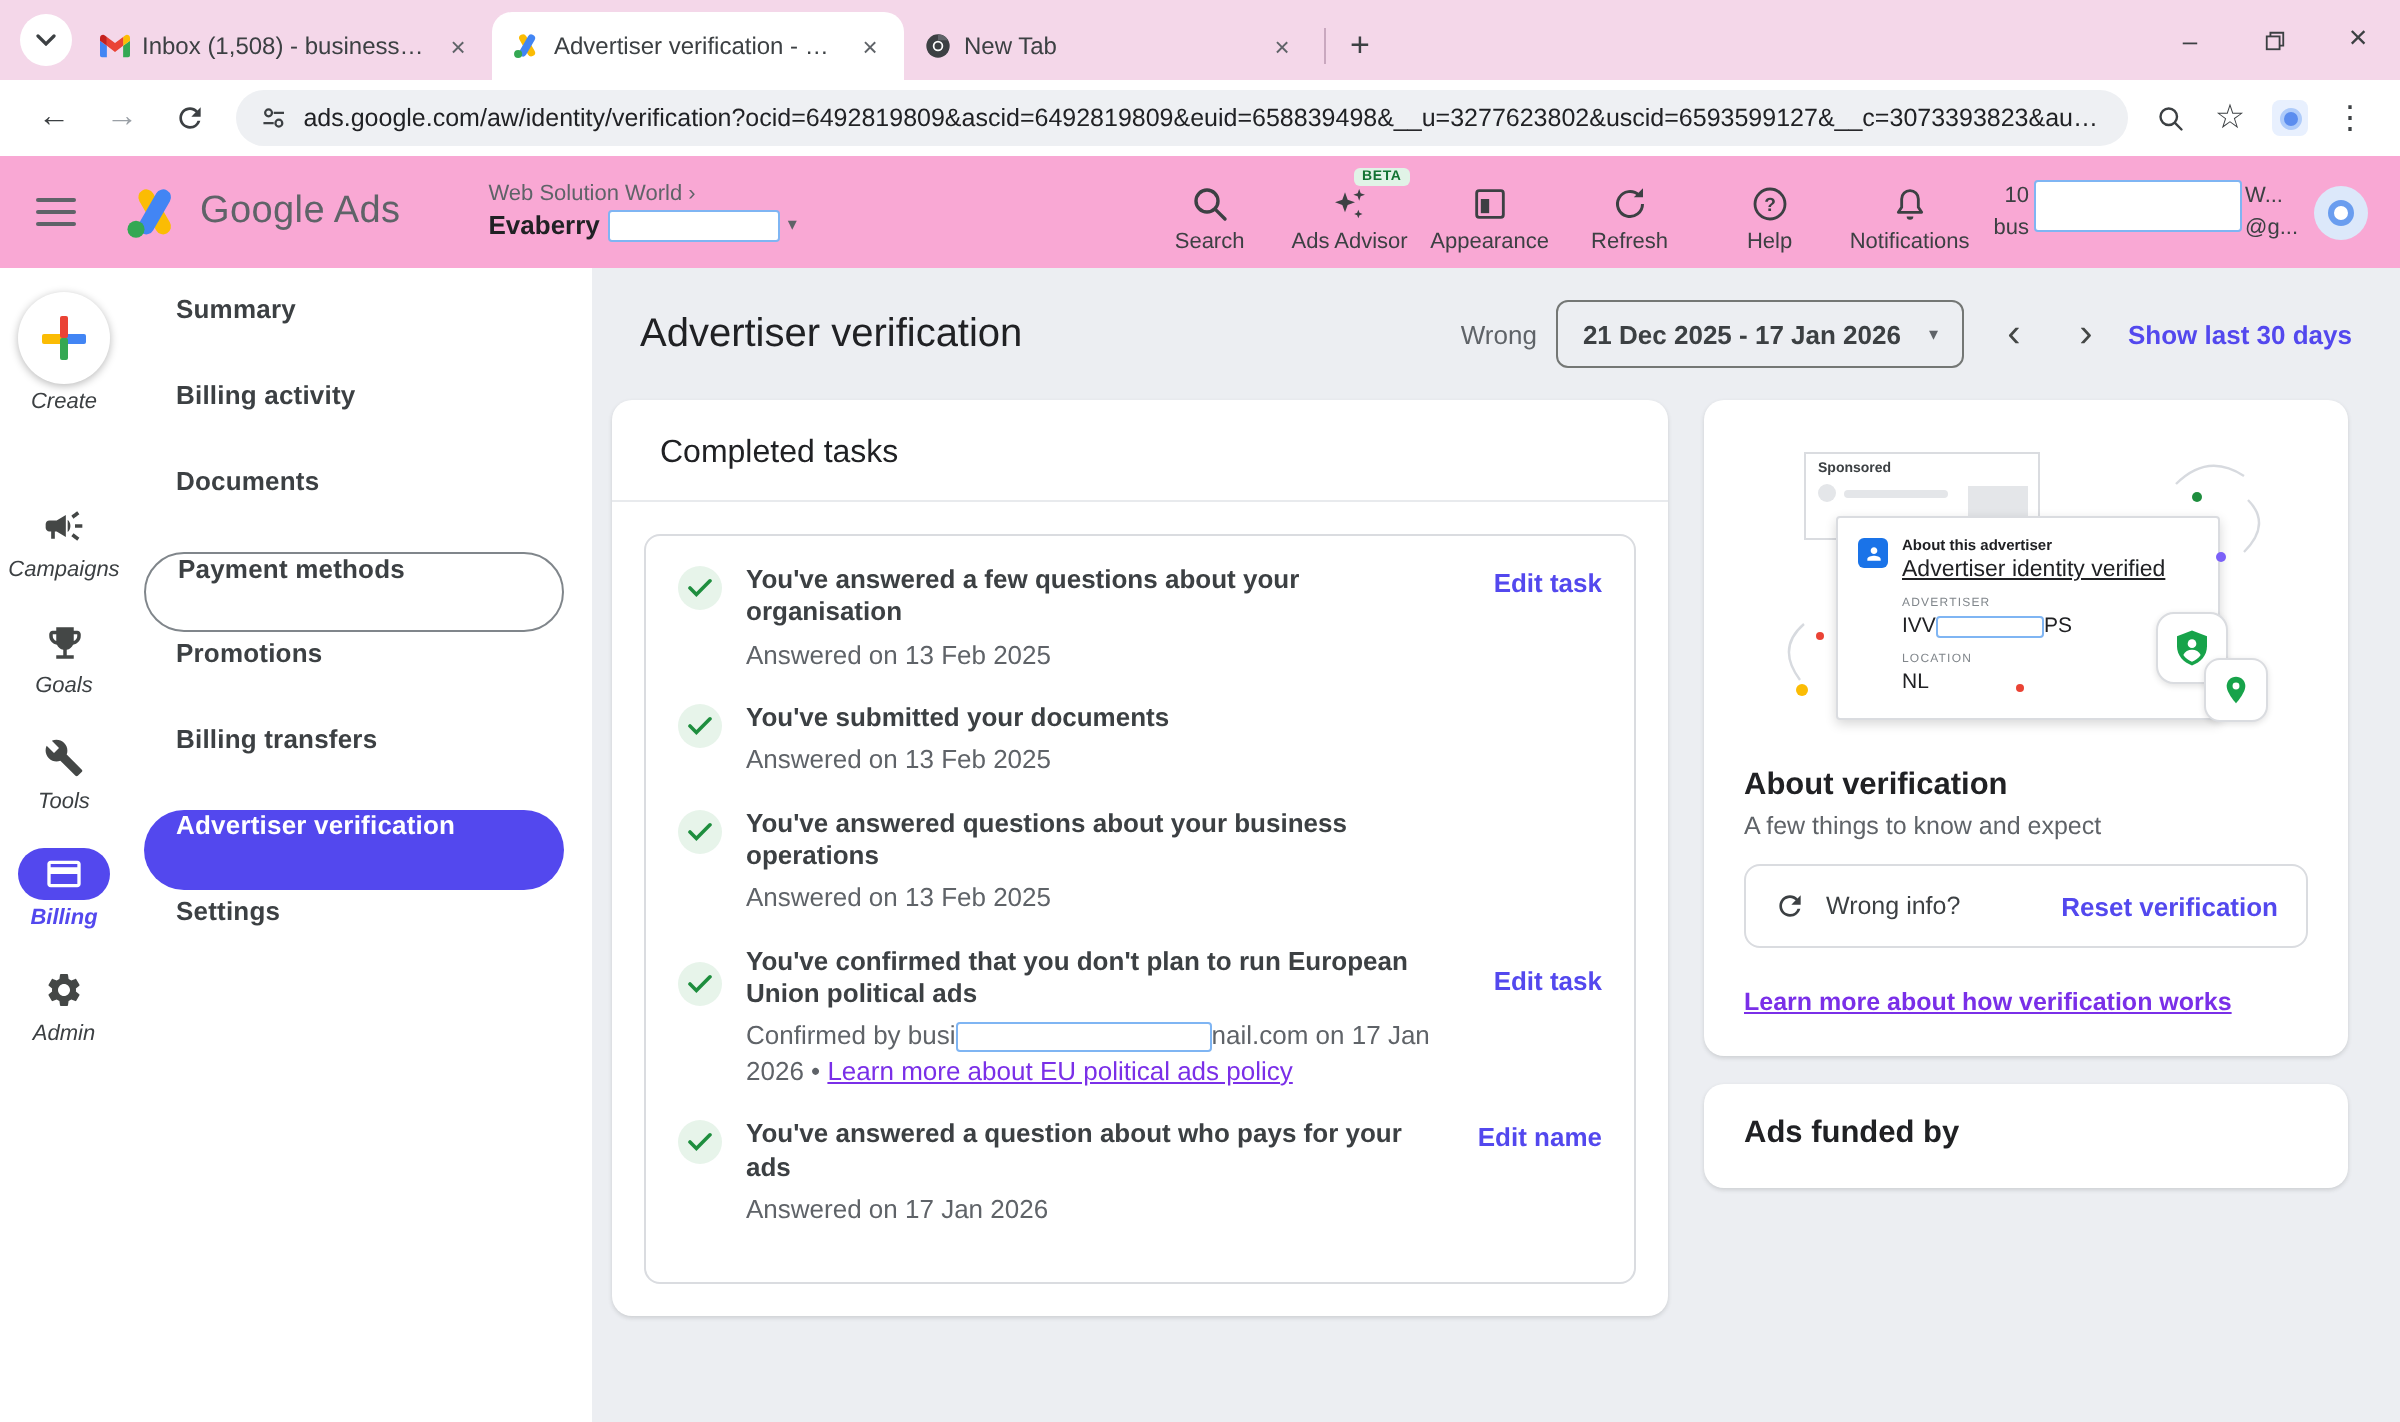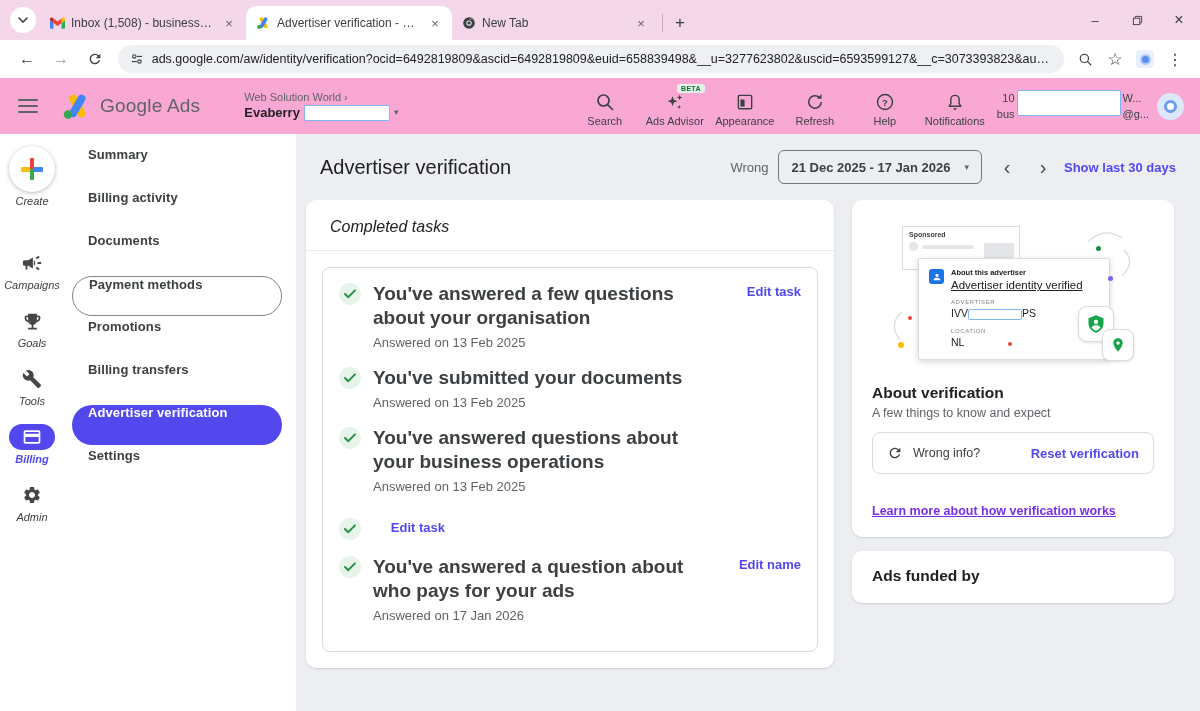--- a/index.html
+++ b/index.html
@@ -77,39 +77,39 @@
   .page-title{ font-size:20px; color:#202124; flex:1;}
   .custom-lbl{ font-size:13px; color:#5F6368; margin-right:10px;}
   .datebox{ height:34px; border:1px solid #747775; border-radius:6px; display:flex; align-items:center; gap:14px; padding:0 12px; font-size:13px; font-weight:bold; color:#3C4043; background:transparent;}
   .chev-btn{ width:30px; height:30px; display:flex; align-items:center; justify-content:center; font-size:20px; color:#444746;}
   .chevs{ display:flex; margin:0 6px 0 10px; gap:6px;}
   .showlast{ font-size:13px; font-weight:bold; color:var(--accent); white-space:nowrap;}
 
   .columns{ display:flex; gap:18px; align-items:flex-start;}
   .card{ background:#fff; border-radius:10px; box-shadow:0 1px 2px rgba(60,64,67,.18); }
   .tasks-card{ width:528px; padding:18px 0 16px 0; }
-  .tasks-head{ font-size:16px; color:#202124; padding:0 24px 14px 24px; border-bottom:1px solid #E8EAED;font-style:italic;}
+  .tasks-head{ font-size:16px; color:#202124; padding:0 24px 14px 24px; border-bottom:1px solid #E8EAED;}
   .tasks-box{ margin:16px 16px 0 16px; border:1px solid var(--border); border-radius:8px; padding:14px 16px 6px 16px;}
   .task{ display:flex; margin-bottom:15px;}
   .check{ width:22px;height:22px;border-radius:50%;background:#E7F4EA;display:flex;align-items:center;justify-content:center;flex-shrink:0;margin-right:12px;margin-top:1px;}
   .task-body{ flex:1; min-width:0; padding-right:10px;}
-  .task-title{ font-size:19px; font-weight:bold; color:#3C4043; line-height:1.25;}
+  .task-title{ font-size:13px; font-weight:bold; color:#3C4043; line-height:1.25;}
   .task-sub{ font-size:13px; color:#5F6368; margin-top:4px; line-height:1.35;}
   .task-action{ width:72px; text-align:right; font-size:13px; font-weight:bold; color:var(--accent); flex-shrink:0; padding-top:2px;}
   .plink{ color:var(--purple); text-decoration:underline; cursor:pointer;}
 
   .right-col{ width:322px; display:flex; flex-direction:column; gap:14px; flex-shrink:0;}
   .rcard{ padding:16px 20px 18px 20px; }
   .rcard h3{ font-size:15.5px; font-weight:bold; color:#202124; }
   .rcard .sub{ font-size:12.5px; color:#5F6368; margin-top:4px;}
   .rrow{ border:1px solid var(--border); border-radius:8px; height:42px; display:flex; align-items:center; padding:0 14px; margin-top:12px; gap:10px;}
   .rrow .rtext{ font-size:12.5px; color:#3C4043; flex:1;}
   .rrow .raction{ font-size:13px; font-weight:bold; color:var(--accent); white-space:nowrap;}
   .rrow .raction.u{ color:var(--purple); text-decoration:underline; font-size:12.5px;}
-  .rlink{ display:inline-block; font-size:12.5px; font-weight:bold; color:var(--purple); text-decoration:underline; margin-top:30px; cursor:pointer;}
+  .rlink{ display:inline-block; font-size:12.5px; font-weight:bold; color:var(--purple); text-decoration:underline; margin-top:20px; cursor:pointer;}
 
   
   .illus{ position:relative; height:158px; margin-bottom:10px;}
   .sponsored-box{ position:absolute; left:30px; top:10px; width:118px; height:44px; background:#fff; border:1px solid var(--border);}
   .sponsored-box .s-lbl{ font-size:7px; font-weight:bold; color:#3C4043; margin:4px 0 0 6px;}
   .sponsored-box .s-row{ display:flex; align-items:center; margin:4px 0 0 6px;}
   .s-circ{ width:9px;height:9px;border-radius:50%;background:#E4E6E9;margin-right:4px;}
   .s-line{ width:52px;height:4px;border-radius:2px;background:#E4E6E9;}
   .s-rect{ position:absolute; right:5px; top:16px; width:30px; height:22px; background:#E4E6E9;}
   .front-card{ position:absolute; left:46px; top:42px; width:192px; height:102px; background:#fff; border:1px solid var(--border); border-radius:2px; box-shadow:0 2px 6px rgba(0,0,0,.16); padding:9px 10px;}
@@ -442,20 +442,26 @@
             </div>
             <span class="task-action"></span>
           </div>
 
           <div class="task">
             <span class="check" style="margin-top:8px;">
                 <svg width="12" height="10" viewBox="0 0 12 10">
                   <path d="M1 5l3.2 3.2L11 1.4" fill="none" stroke="#1E8E3E" stroke-width="1.8" stroke-linecap="round"></path>
                 </svg>
               </span>
+            <div class="task-body">
+              <div class="task-title">You've confirmed that you don't plan to run European Union political ads</div>
+              <div class="task-sub">
+                <span>Confirmed by busi</span><span class="redact" style="width:128px;height:15px;"></span><span>nail.com on 17 Jan 2026 • </span><span class="plink">Learn more about EU political ads policy</span>
+              </div>
+            </div>
             <span class="task-action" style="padding-top:10px;">Edit task</span>
           </div>
 
           <div class="task" style="margin-bottom:21px;">
             <span class="check">
                 <svg width="12" height="10" viewBox="0 0 12 10">
                   <path d="M1 5l3.2 3.2L11 1.4" fill="none" stroke="#1E8E3E" stroke-width="1.8" stroke-linecap="round"></path>
                 </svg>
               </span>
             <div class="task-body">

